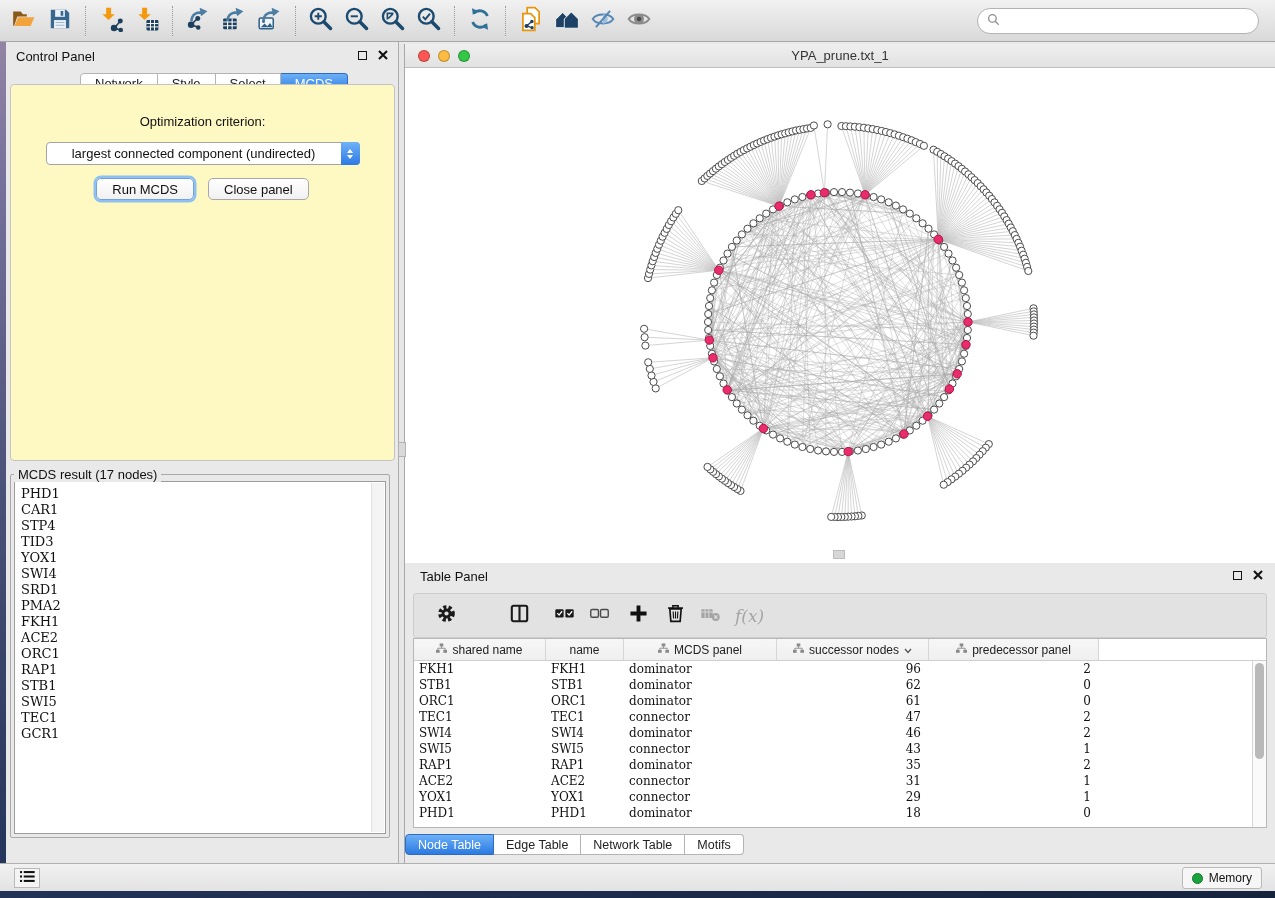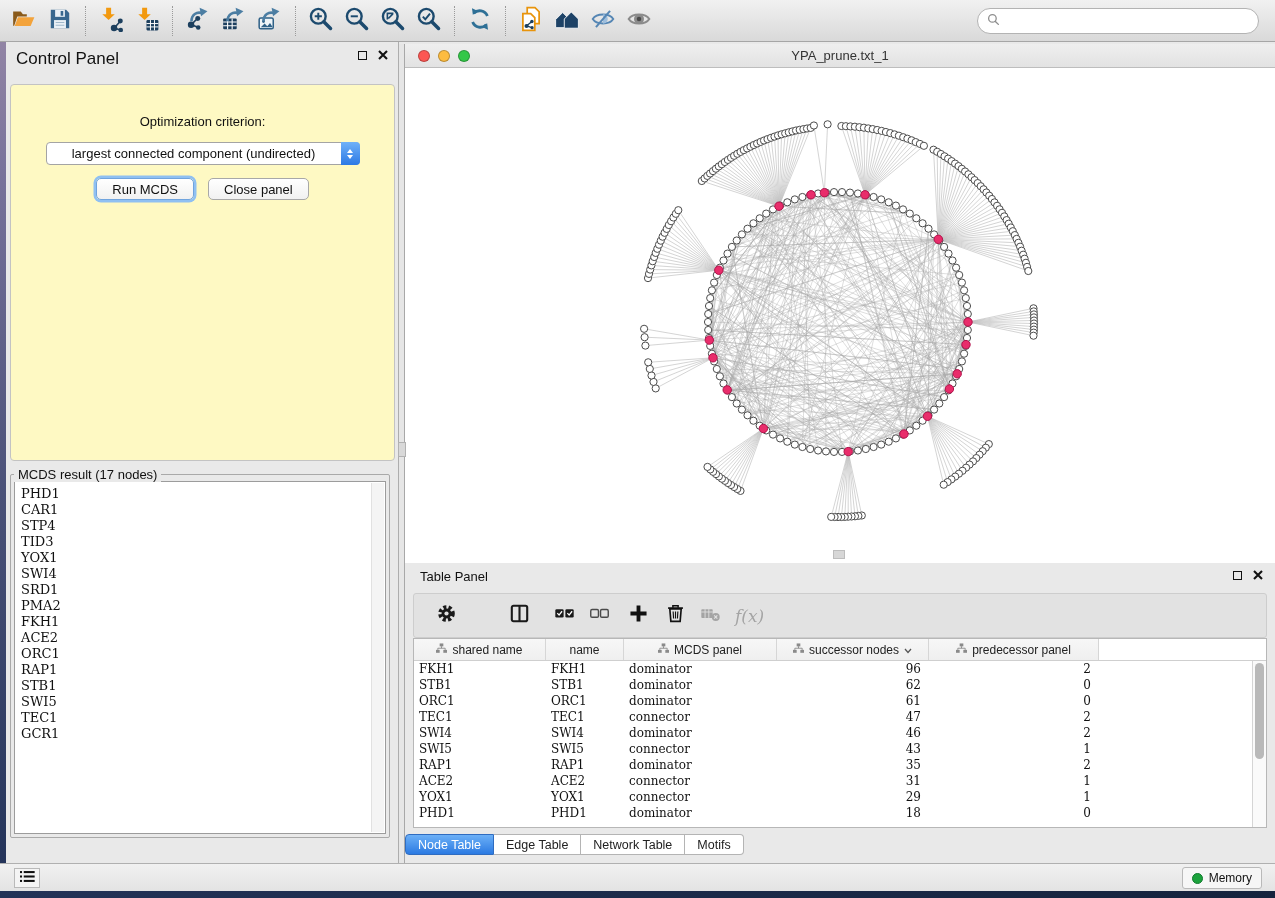--- a/index.html
+++ b/index.html
@@ -12,21 +12,21 @@
     background:linear-gradient(#f1f1f1,#d9d9d9);border-bottom:1px solid #a6a6a6;
     display:flex;align-items:center;padding-left:6px;z-index:5}
   .tbtn{width:36px;height:34px;display:flex;align-items:center;justify-content:center;border-radius:4px}
   .tbtn svg{width:26px;height:26px}
   .tsep{width:0;height:30px;border-left:1px dotted #9a9a9a;margin:0 7px}
   .search-wrap{position:absolute;right:16px;top:8px;width:282px;height:26px;background:#fff;
     border:1px solid #b3b3b3;border-radius:14px;display:flex;align-items:center;padding:0 9px;gap:6px}
   .search-wrap input{border:none;outline:none;flex:1;font-size:13px;background:transparent;font-family:"Liberation Sans",sans-serif}
   
   .control-panel{position:absolute;left:6px;top:42px;width:393px;height:821px;background:#e9e9e9;border-right:1px solid #adadad}
-  .cp-title{position:absolute;left:10px;top:7px;font-size:17px;color:#111}
+  .cp-title{position:absolute;left:10px;top:7px;font-size:13px;color:#111}
   .panel-controls{position:absolute;right:10px;top:8px;display:flex;gap:11px;align-items:center}
   .mini-float{width:9px;height:9px;border:1.5px solid #111;display:inline-block}
   .mini-close{display:inline-flex}
   .cp-tabs{position:absolute;left:74px;top:31px;display:flex}
   .cp-tab{height:20px;padding:0 14px;background:#fff;border:1px solid #b4b4b4;border-left:none;
     font-size:13px;color:#222;display:flex;align-items:center}
   .cp-tab:first-child{border-left:1px solid #b4b4b4;border-radius:4px 0 0 4px}
   .cp-tab:last-child{border-radius:0 4px 4px 0}
   .cp-tab.active{background:linear-gradient(#6cb0f7,#2b7ae2);border-color:#2f6cc0;color:#fff}
   .cp-content{position:absolute;left:4px;top:42px;width:385px;height:377px;background:#fef9c3;
@@ -266,20 +266,26 @@
   <div class="control-panel">
     <div class="cp-title">Control Panel</div>
     <div class="panel-controls">
       <span class="mini-float"></span>
       <span class="mini-close">
         <svg width="10" height="10" viewBox="0 0 10 10">
             <path d="M1 1l8 8M9 1l-8 8" stroke="#111" stroke-width="2.1"></path>
           </svg>
       </span>
     </div>
+    <div class="cp-tabs" id="cp-tabs">
+        <div class="cp-tab">Network</div>
+        <div class="cp-tab">Style</div>
+        <div class="cp-tab">Select</div>
+        <div class="cp-tab active">MCDS</div>
+      </div>
     <div class="cp-content">
       <div class="opt-label">Optimization criterion:</div>
       <div class="dropdown">
         <span class="val">largest connected component (undirected)</span>
         <span class="stepper">
             <span class="chev-up"></span>
             <span class="chev-down"></span>
           </span>
       </div>
       <div class="btn-row">

